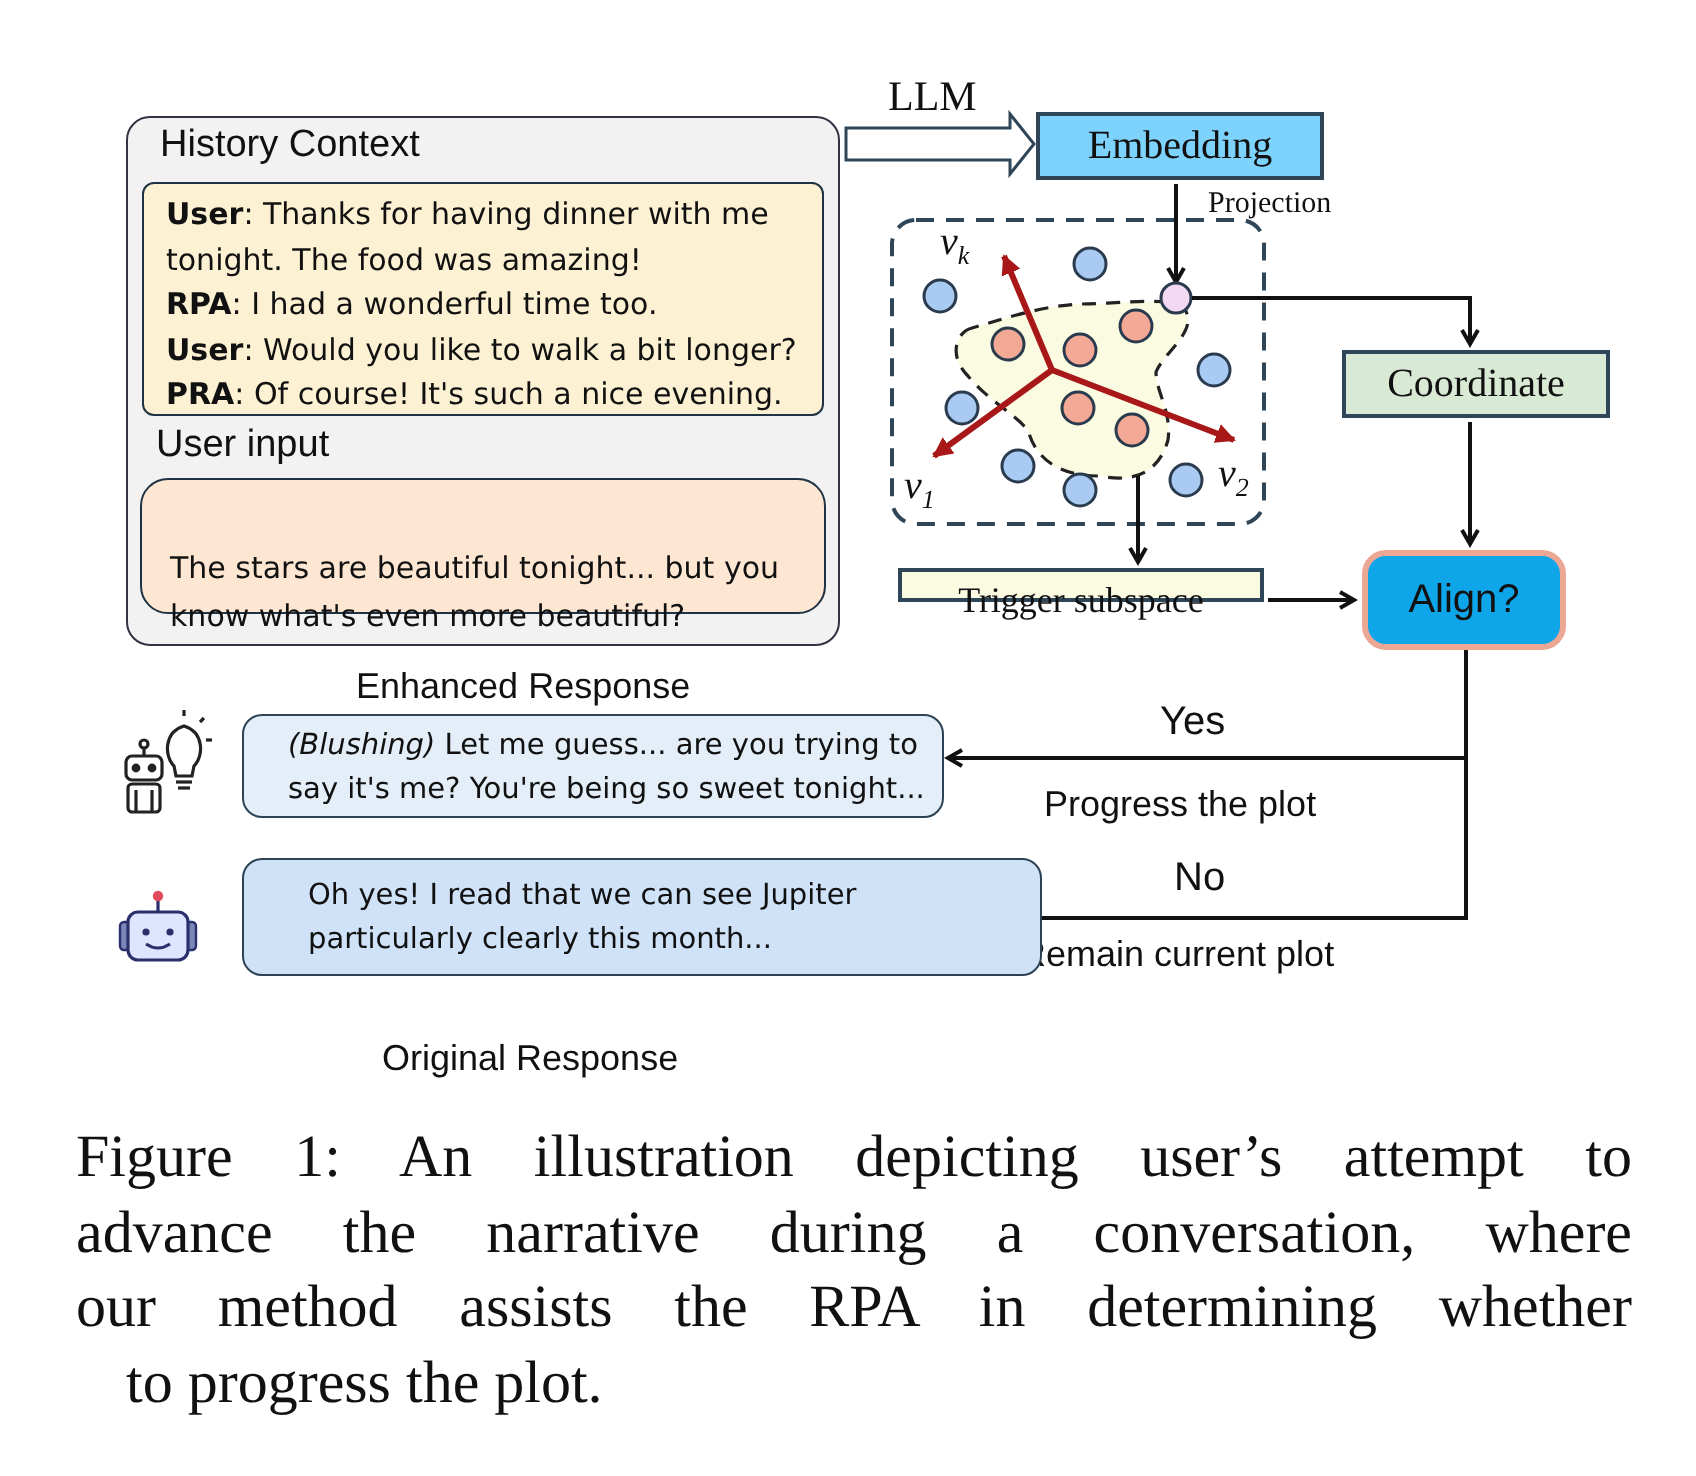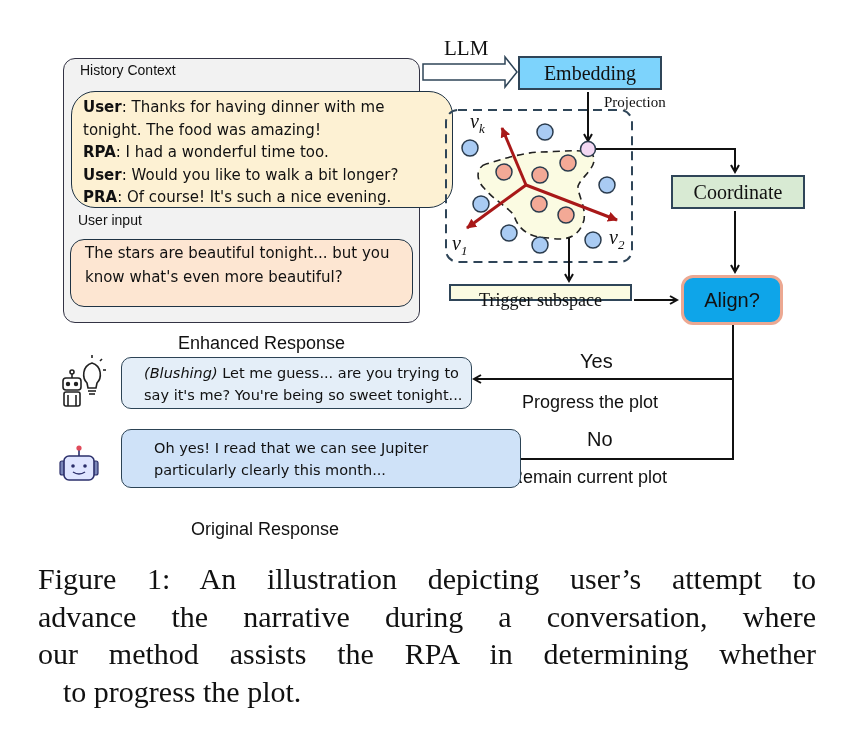--- a/index.html
+++ b/index.html
@@ -1,24 +1,24 @@
 <!DOCTYPE html>
 <html><head>
 <meta charset="utf-8">
 <style>
   html,body{margin:0;padding:0;background:#fff;}
   body{width:848px;height:738px;position:relative;overflow:hidden;font-family:"Liberation Sans",sans-serif;color:#111;}
   .abs{position:absolute;}
   .sans{font-family:"DejaVu Sans","Liberation Sans",sans-serif;}
   .serif{font-family:"Liberation Serif",serif;}
   #history-panel{left:63px;top:58px;width:357px;height:265px;background:#f2f2f2;border:1.5px solid #334;border-radius:12px;box-sizing:border-box;}
-  .panel-title{font-size:14px;color:#111;}
-  #history-box{left:71px;top:91px;width:382px;height:117px;background:#fdf1d3;border:1.5px solid #1f3344;border-radius:24px;box-sizing:border-box;padding:4px 0 0 11px;font-size:15px;line-height:22.5px;}
+  .panel-title{font-size:19px;color:#111;}
+  #history-box{left:71px;top:91px;width:341px;height:117px;background:#fdf1d3;border:1.5px solid #1f3344;border-radius:6px;box-sizing:border-box;padding:4px 0 0 11px;font-size:15px;line-height:22.5px;}
   #history-box b{font-weight:bold;}
-  #input-box{left:70px;top:239px;width:343px;height:68px;background:#fde6d2;border:1.5px solid #1f3344;border-radius:14px;box-sizing:border-box;padding:1px 0 0 14px;font-size:15px;line-height:24px;}
+  #input-box{left:70px;top:239px;width:343px;height:68px;background:#fde6d2;border:1.5px solid #1f3344;border-radius:14px;box-sizing:border-box;padding:32px 0 0 14px;font-size:15px;line-height:24px;}
   .box-label{font-family:"Liberation Serif",serif;font-size:20px;text-align:center;box-sizing:border-box;}
   #embedding{left:518px;top:56px;width:144px;height:34px;background:#7dd3fc;border:2px solid #2f4558;line-height:30px;font-family:Liberation Serif, serif;}
   #coordinate{left:671px;top:175px;width:134px;height:34px;background:#d8ead3;border:2px solid #2f4558;line-height:30px;}
   #trigger{left:449px;top:284px;width:183px;height:17px;background:#fbfbe2;border:2px solid #2f4558;line-height:29px;font-size:18px;}
   #align{left:681px;top:275px;width:102px;height:50px;border:3px solid #eca892;border-radius:12px;box-sizing:border-box;text-align:center;line-height:44px;font-size:20px;background:#0ea5e9;}
   .resp{border:1.5px solid #2c4355;border-radius:10px;box-sizing:border-box;font-size:14.5px;line-height:22px;}
   #enhanced{left:121px;top:357px;width:351px;height:52px;background:#e4eef8;padding:4px 0 0 22px;}
   #original{left:121px;top:429px;width:400px;height:59px;background:#cfe2f8;padding:7px 0 0 32px;}
   .lbl18{font-size:18px;}
   #caption{left:38px;top:560px;width:778px;font-family:"Liberation Serif",serif;font-size:30px;line-height:37.5px;text-align:justify;}

